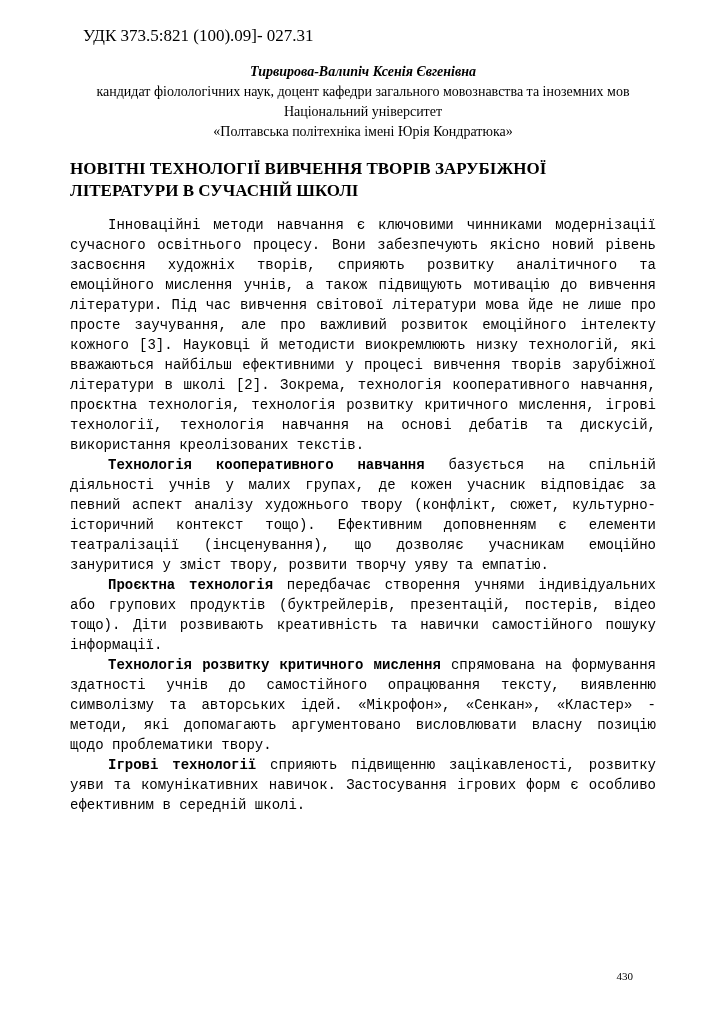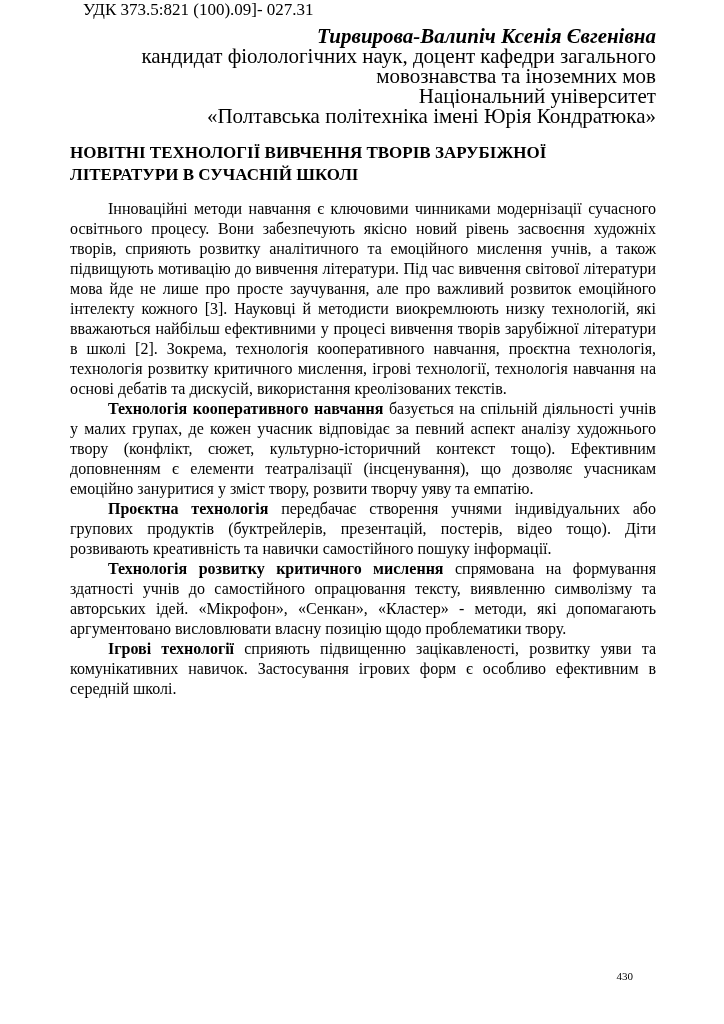--- a/index.html
+++ b/index.html
@@ -25,28 +25,29 @@
     line-height: 18px;
     text-align: left;
   }
   .running-head-text {
     margin-left: 36px;
   }
   .content {
     padding: 0 68px 0 70px;
   }
   .udc {
+    margin-top: 26px;
     margin-left: 13px;
     font-size: 17px;
     line-height: 20px;
   }
   .byline {
-    margin-top: 6px;
-    text-align: right;
-    font-size: 21px;
+    margin-top: 16px;
+    text-align: center;
+    font-size: 14px;
     line-height: 20px;
   }
   .author-name {
     font-weight: bold;
     font-style: italic;
   }
   .supervisor-label {
     font-style: italic;
   }
   .supervisor-name {
@@ -55,23 +56,24 @@
   }
   .article-title {
     margin-top: 16px;
     text-align: left;
     font-weight: bold;
     font-size: 17px;
     line-height: 22px;
   }
   .body-text {
     margin-top: 13px;
-    font-size: 16px;
+    font-size: 14px;
     line-height: 20px;
     text-align: justify;
+    font-family: Liberation Mono, monospace;
   }
   .body-text p {
     margin: 0;
     text-indent: 38px;
   }
   .lead {
     font-weight: bold;
   }
   .page-number {
     position: absolute;

